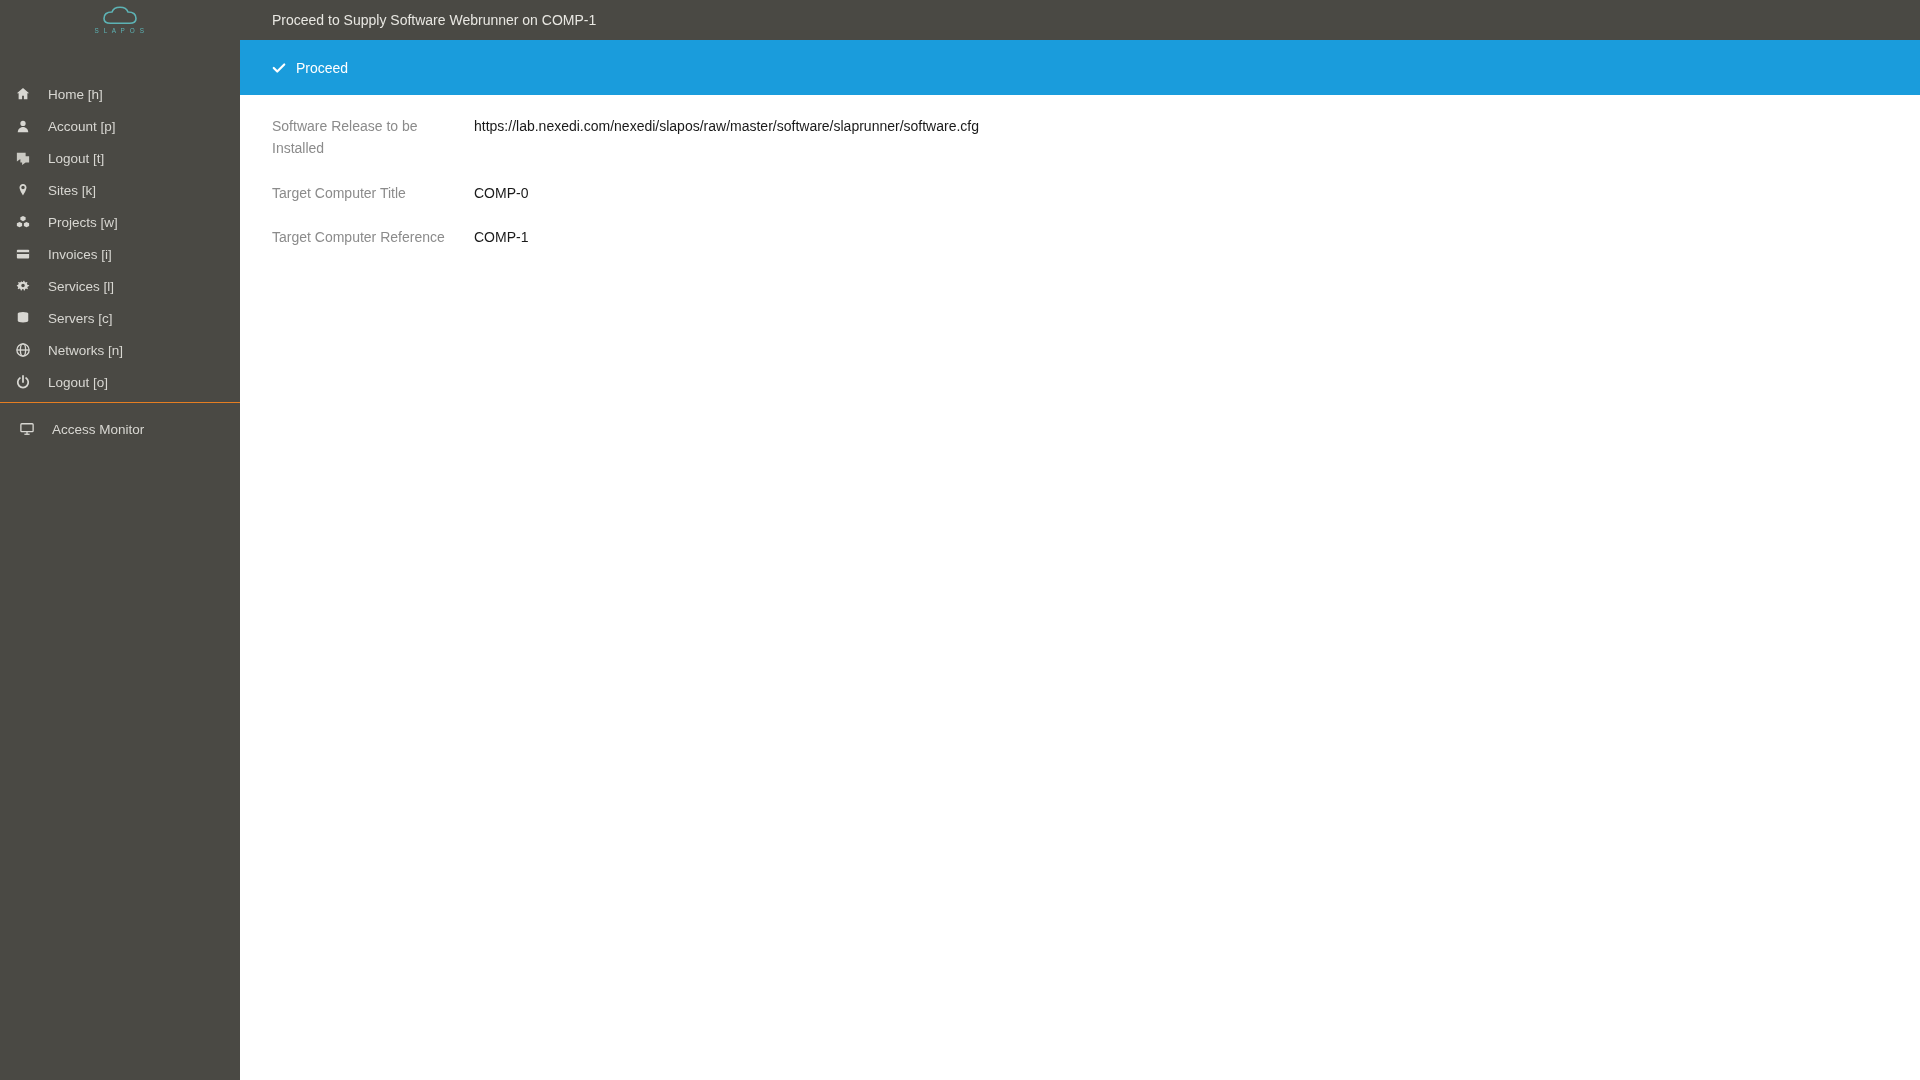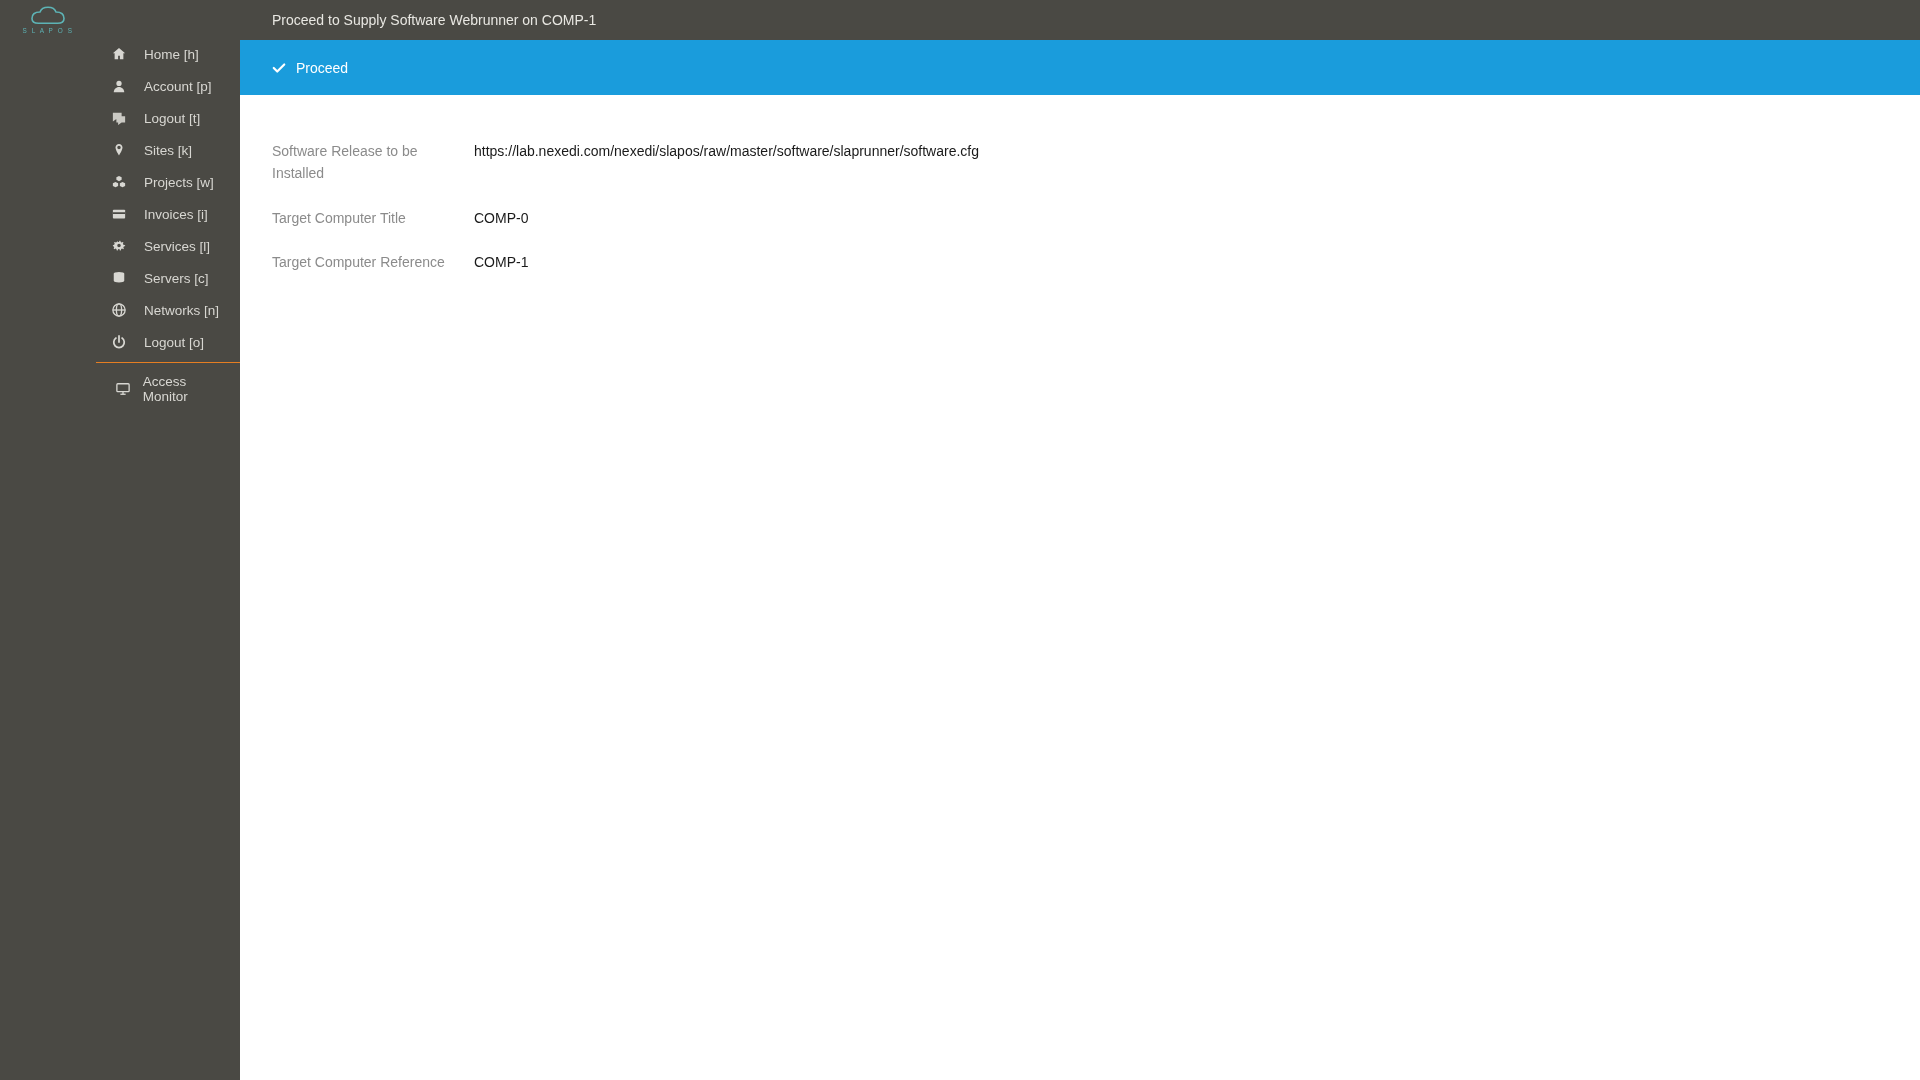--- a/index.html
+++ b/index.html
@@ -14,21 +14,21 @@
     width: 1920px;
     height: 1080px;
     overflow: hidden;
     display: flex;
   }
   .sidebar {
     width: 240px;
     background: #4a4944;
     height: 100%;
     display: flex;
-    flex-direction: row;
+    flex-direction: column;
   }
   .sidebar-logo {
     height: 40px;
     display: flex;
     align-items: center;
     justify-content: center;
   }
   .sidebar-logo svg {
     height: 32px;
   }
@@ -118,21 +118,20 @@
   }
   .action-button .icon svg {
     width: 14px;
     height: 14px;
     fill: currentColor;
   }
   .content {
     flex: 1;
     padding: 20px 32px;
     background: #ffffff;
-    margin-top: 25px;
   }
   .field-row {
     display: flex;
     align-items: flex-start;
     margin-bottom: 22px;
   }
   .field-label {
     width: 192px;
     color: #8b8b8b;
     font-size: 14px;

